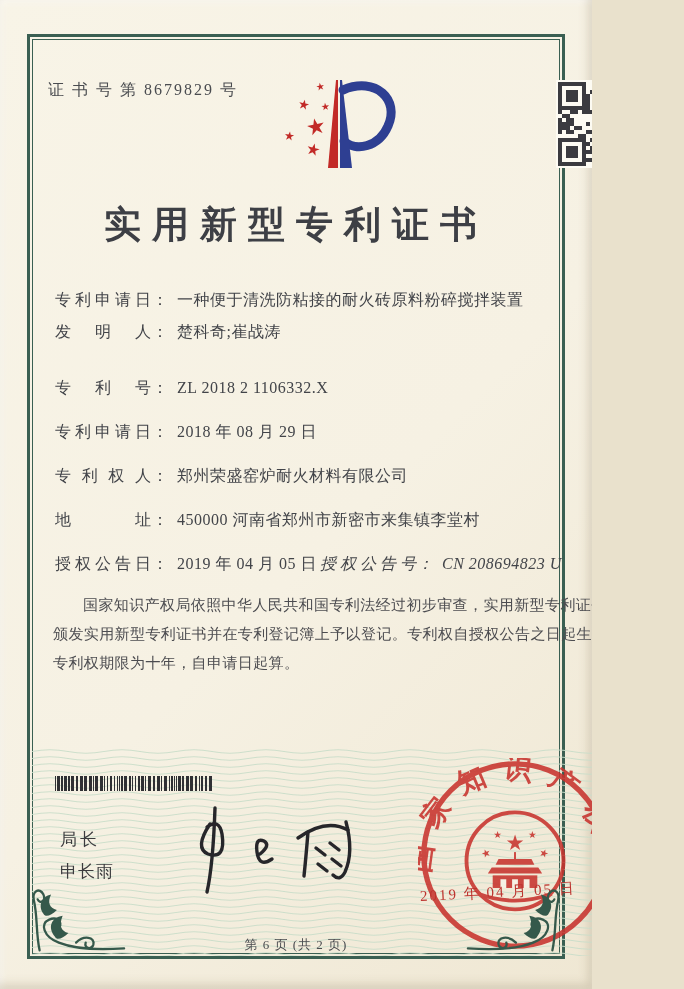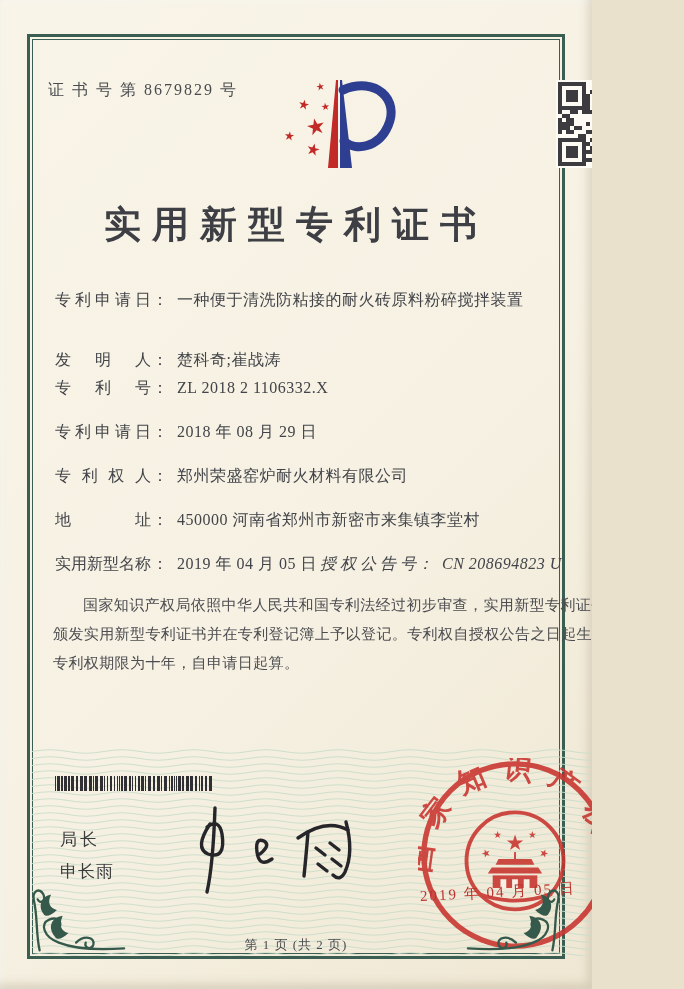--- a/index.html
+++ b/index.html
@@ -519,37 +519,37 @@
       <div class="on"></div>
       <div></div>
     </div>
 
   <div class="title">实用新型专利证书</div>
 
   <div class="fields">
     <div class="frow" style="top:290px">
       <span class="flabel">专利申请日</span><span class="fcolon">：</span><span class="fvalue">一种便于清洗防粘接的耐火砖原料粉碎搅拌装置</span>
     </div>
-    <div class="frow" style="top:350px">
+    <div class="frow" style="top:322px">
       <span class="flabel">发明人</span><span class="fcolon">：</span><span class="fvalue">楚科奇;崔战涛</span>
     </div>
     <div class="frow" style="top:378px">
       <span class="flabel">专利号</span><span class="fcolon">：</span><span class="fvalue">ZL 2018 2 1106332.X</span>
     </div>
     <div class="frow" style="top:422px">
       <span class="flabel">专利申请日</span><span class="fcolon">：</span><span class="fvalue">2018 年 08 月 29 日</span>
     </div>
     <div class="frow" style="top:466px">
       <span class="flabel">专利权人</span><span class="fcolon">：</span><span class="fvalue">郑州荣盛窑炉耐火材料有限公司</span>
     </div>
     <div class="frow" style="top:510px">
       <span class="flabel">地址</span><span class="fcolon">：</span><span class="fvalue">450000 河南省郑州市新密市来集镇李堂村</span>
     </div>
     <div class="frow" style="top:554px;width:580px">
-      <span class="flabel">实用新型名称</span><span class="fcolon">：</span><span class="fvalue">2019 年 04 月 05 日</span>
+      <span class="flabel">授权公告日</span><span class="fcolon">：</span><span class="fvalue">2019 年 04 月 05 日</span>
       <span class="fgroup2">
         <span class="flabel">授权公告号</span><span class="fcolon">：</span><span class="fvalue">CN 208694823 U</span>
       </span>
     </div>
   </div>
 
   <div class="paras">
     <p>国家知识产权局依照中华人民共和国专利法经过初步审查，实用新型专利证书、颁发实用新型专利证书并在专利登记簿上予以登记。专利权自授权公告之日起生效。专利权期限为十年，自申请日起算。</p>
   </div>
 
@@ -672,14 +672,14 @@
       <path d="M98,88 C70,90 45,88 30,82 C14,76 10,62 20,58 C30,54 36,64 28,68"></path>
       <path d="M10,90 C6,72 8,54 4,38 C2,28 10,24 14,32 C17,39 10,42 8,37"></path>
       <path d="M48,82 C56,74 68,76 66,84 C64,90 56,88 58,82"></path>
     </g>
     <g fill="#35594b">
       <path d="M26,76 C18,66 22,56 34,54 C30,64 32,70 40,72 C34,78 28,80 26,76"></path>
       <path d="M14,52 C8,44 12,34 22,32 C18,40 20,46 28,48 C22,54 16,56 14,52"></path>
     </g>
   </svg>
 
-  <div class="footer">第 1 页 (共 2 页)</div>
+  <div class="footer">第 6 页 (共 2 页)</div>
 </div>
 
 </body></html>

